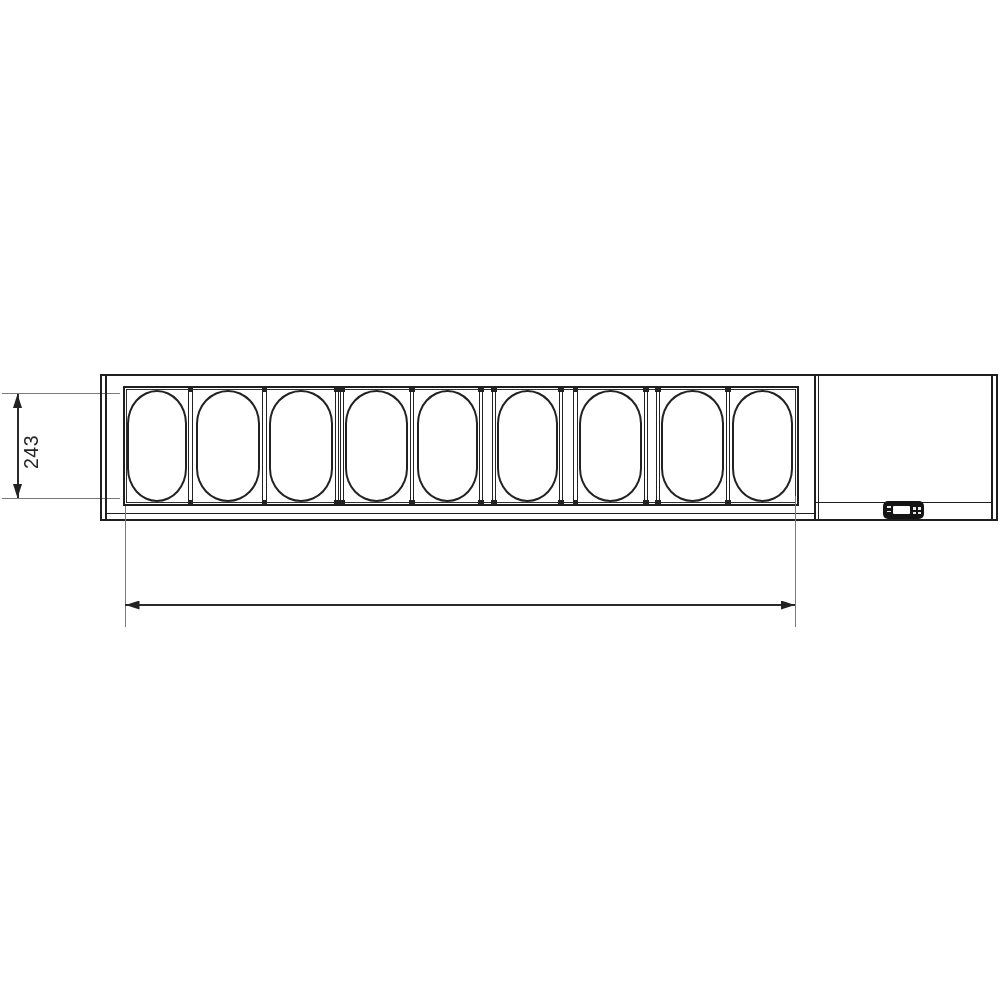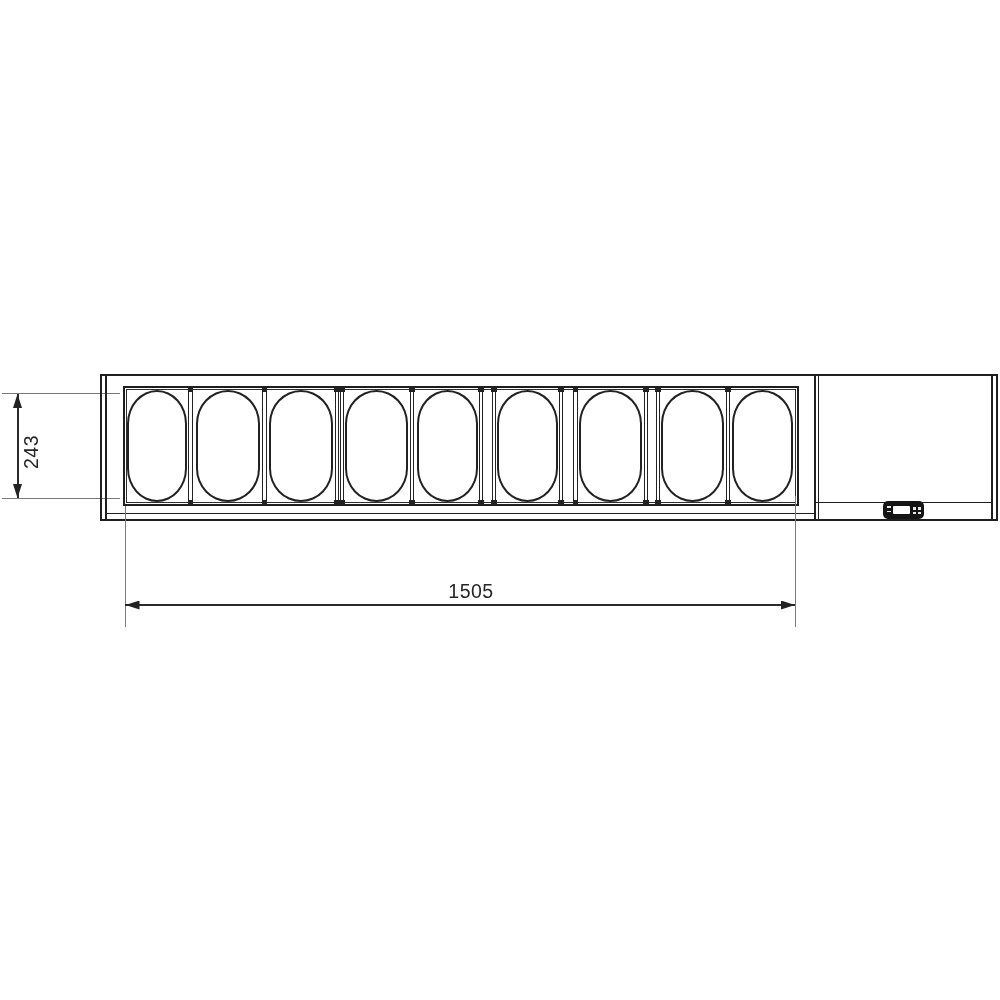--- a/index.html
+++ b/index.html
@@ -156,17 +156,14 @@
   <div class="dim-line-v" style="left:17px; top:394px; height:104px;"></div>
   <div class="dim-arrow arrow-up" style="left:13px; top:394px;"></div>
   <div class="dim-arrow arrow-down" style="left:13px; top:484px;"></div>
   <div class="dim-text dim-text-rotated" style="left:20px; top:469px;">243</div>
 
   <div class="ext-line-v" style="left:124.5px; top:506px; width:1.2px; height:121px;"></div>
   <div class="ext-line-v" style="left:795px;   top:496px; width:1.2px; height:131px;"></div>
   <div class="dim-line-h" style="left:125px; top:604px; width:670px;"></div>
   <div class="dim-arrow arrow-left" style="left:125.5px; top:600.5px;"></div>
   <div class="dim-arrow arrow-right" style="left:781px;   top:600.5px;"></div>
-  <div class="width-label-wrap">
-    <span class="dim-text" style="position:static;">1505</span>
-  </div>
 
 </div>
 
 </body></html>

